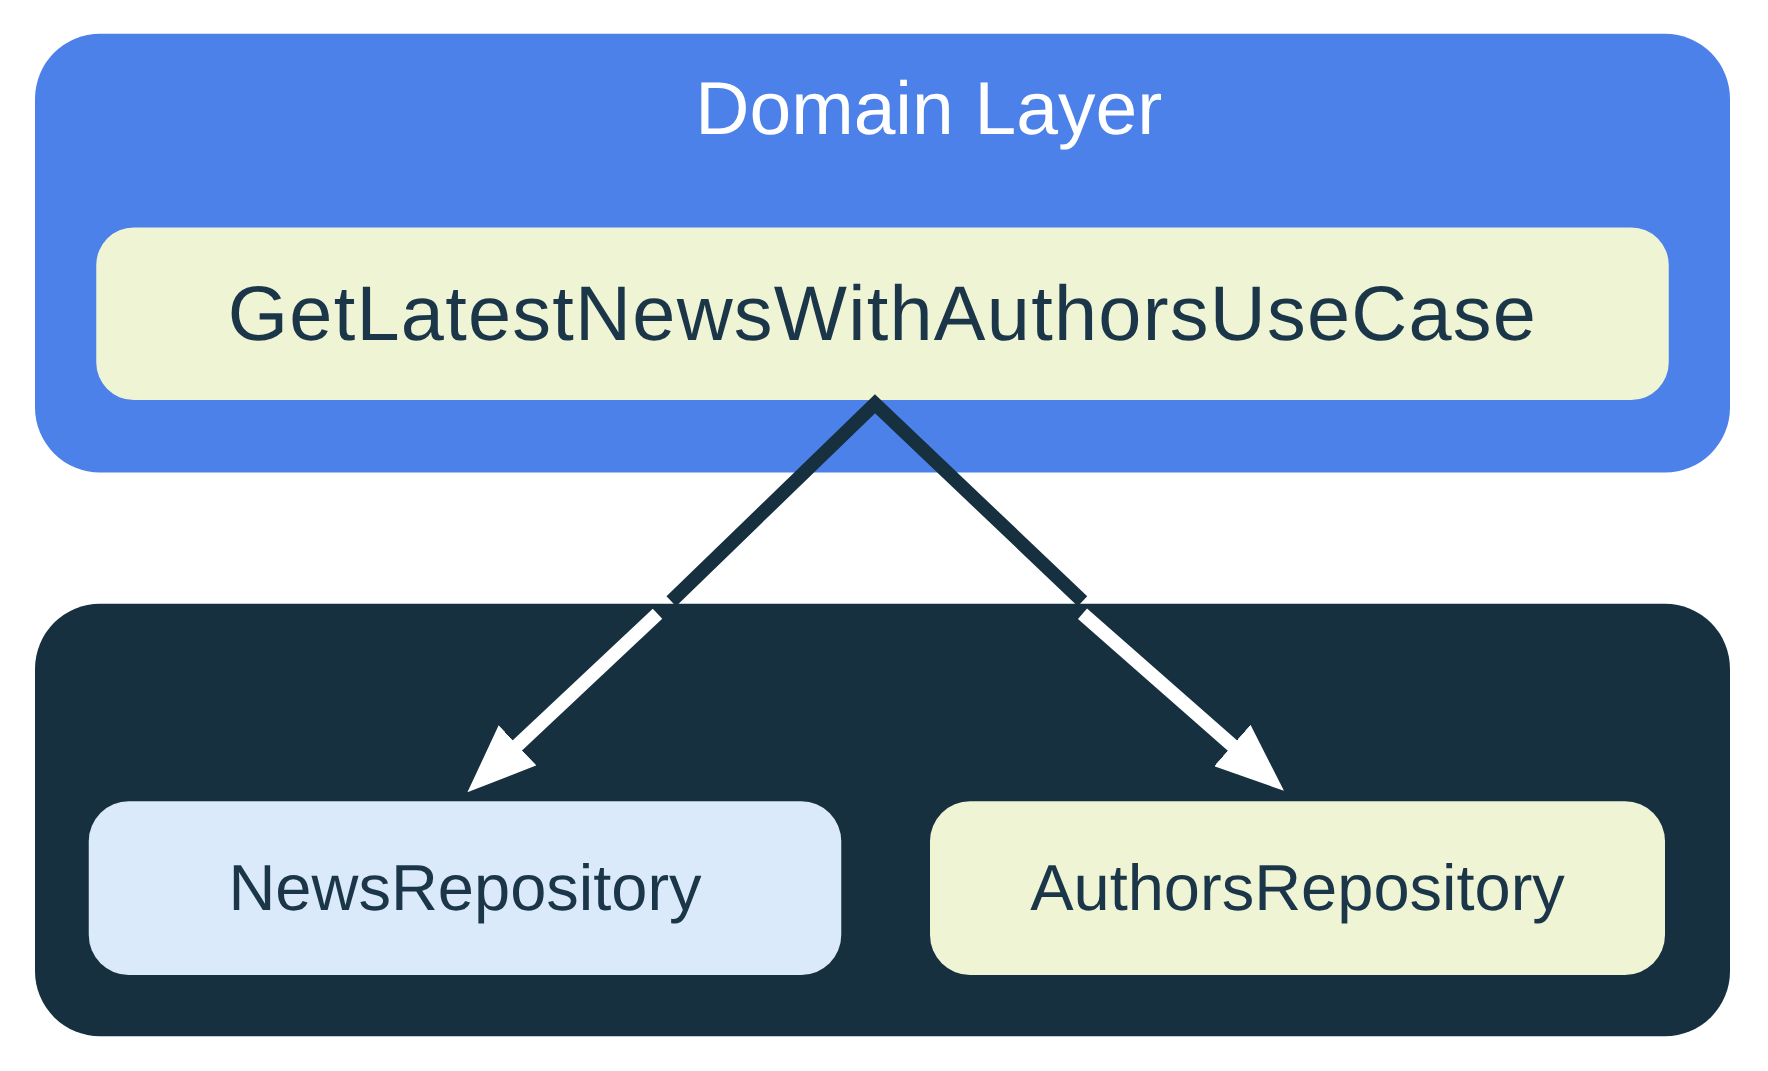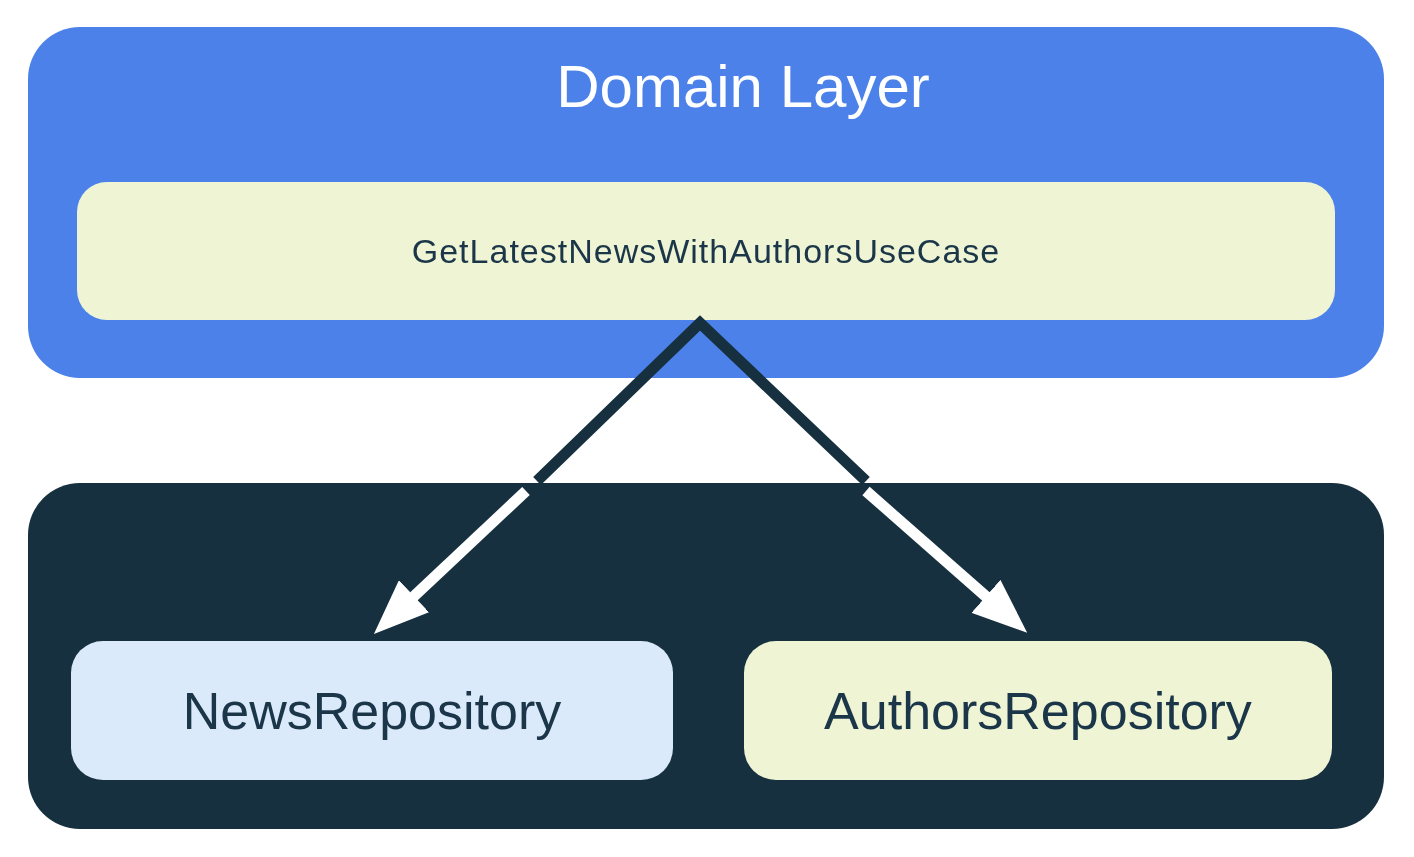--- a/index.html
+++ b/index.html
@@ -59,21 +59,21 @@
     border-radius: 30px;
     color: var(--chip-text-navy, #1B3649);
     white-space: nowrap;
   }
   .usecase-chip {
     left: 77px;
     top: 182px;
     width: 1258px;
     height: 138px;
     background: var(--chip-cream, #EFF5D4);
-    font-size: 34px;
+    font-size: 62px;
     letter-spacing: 1px;
   }
   .news-chip {
     left: 71px;
     top: 641px;
     width: 602px;
     height: 139px;
     border-radius: 32px;
     background: var(--chip-light-blue, #DBEAFB);
     font-size: 52px;

